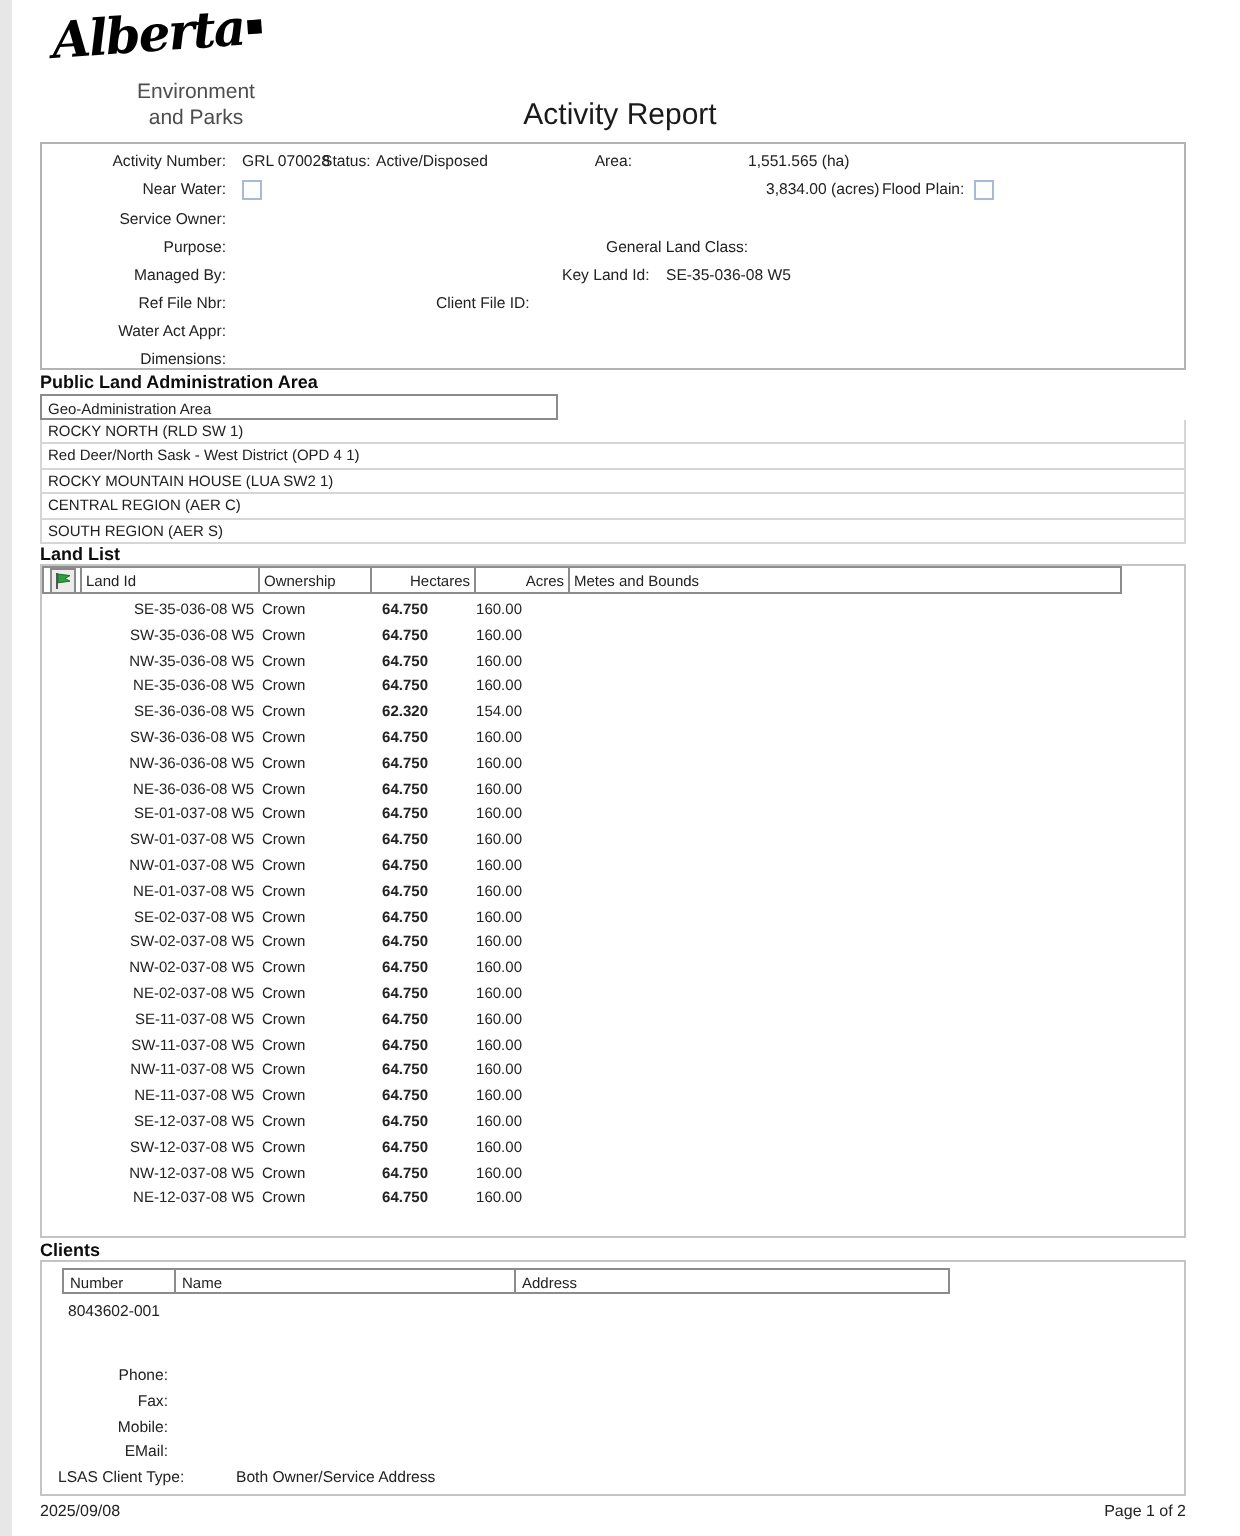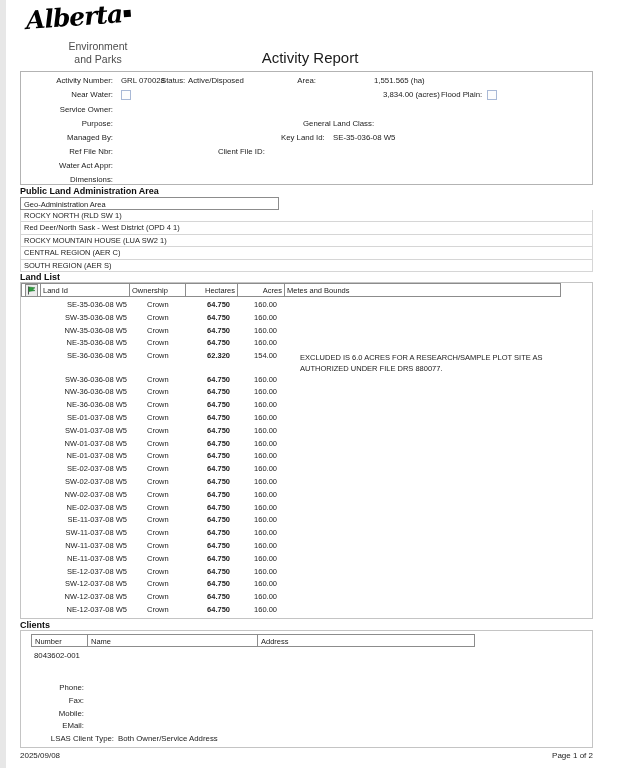--- a/index.html
+++ b/index.html
@@ -47,21 +47,21 @@
   .lh { font-size:7.5px; line-height:11px; padding:1px 2px 0 2px; border-left:1px solid #8c8c8c; overflow:hidden; white-space:nowrap; color:#222; }
   .lh-icon { width:18px; border-left:none; padding:0; display:flex; align-items:center; justify-content:center; }
   .lh-landid { width:89px; }
   .lh-own { width:56px; }
   .lh-hec { width:52px; text-align:right; }
   .lh-acr { width:47px; text-align:right; }
   .lh-mb { width:276px; }
   .land-body { padding-top:2px; }
   .lrow { display:flex; font-size:7.5px; line-height:12.8px; color:#222; }
   .c-land { width:106px; text-align:right; white-space:nowrap; }
-  .c-own { width:53px; margin-left:20px; white-space:nowrap; }
+  .c-own { width:53px; margin-left:4px; white-space:nowrap; }
   .c-hec { width:30px; text-align:right; white-space:nowrap;font-weight:bold; }
   .c-acr { width:47px; text-align:right; white-space:nowrap; }
   .c-mb { margin-left:23px; width:268px; line-height:11px; padding-top:1.5px; white-space:normal; }
 
   
   .clients-container { position:absolute; left:20px; top:630px; width:573px; height:118px; border:1px solid #c4c4c4; background:#fff;padding-left:24px; }
   .clients-header { position:absolute; left:10px; top:3px; display:flex; height:13px; border:1px solid #8c8c8c; background:#fff; }
   .ch { font-size:7.5px; line-height:11px; padding:1px 0 0 3px; border-left:1px solid #8c8c8c; color:#222; white-space:nowrap; overflow:hidden; }
   .ch-number { width:55px; border-left:none; }
   .ch-name { width:170px; }
@@ -169,21 +169,20 @@
           <div class="c-own">Crown</div>
           <div class="c-hec">64.750</div>
           <div class="c-acr">160.00</div>
           <div class="c-mb"></div>
         </div>
         <div class="lrow">
           <div class="c-land">SE-36-036-08 W5</div>
           <div class="c-own">Crown</div>
           <div class="c-hec">62.320</div>
           <div class="c-acr">154.00</div>
-          <div class="c-mb">EXCLUDED IS 6.0 ACRES FOR A RESEARCH/SAMPLE PLOT SITE AS AUTHORIZED UNDER FILE DRS 880077.</div>
         </div>
         <div class="lrow">
           <div class="c-land">SW-36-036-08 W5</div>
           <div class="c-own">Crown</div>
           <div class="c-hec">64.750</div>
           <div class="c-acr">160.00</div>
           <div class="c-mb"></div>
         </div>
         <div class="lrow">
           <div class="c-land">NW-36-036-08 W5</div>
@@ -319,19 +318,19 @@
     <div class="clients-header">
         <div class="ch ch-number">Number</div>
         <div class="ch ch-name">Name</div>
         <div class="ch ch-address">Address</div>
       </div>
     <span class="f" style="left:13px;top:20px">8043602-001</span>
     <span class="f clabel" style="top:52px">Phone:</span>
     <span class="f clabel" style="top:65px">Fax:</span>
     <span class="f clabel" style="top:78px">Mobile:</span>
     <span class="f clabel" style="top:90px">EMail:</span>
-    <span class="f" style="left:8px;width:85px;text-align:right;top:103px">LSAS Client Type:</span>
+    <span class="f" style="left:8px;width:85px;text-align:left;top:103px">LSAS Client Type:</span>
     <span class="f" style="left:97px;top:103px">Both Owner/Service Address</span>
   </div>
 
   <div class="footer-date">2025/09/08</div>
   <div class="footer-page">Page 1 of 2</div>
 </div>
 
 </body></html>

